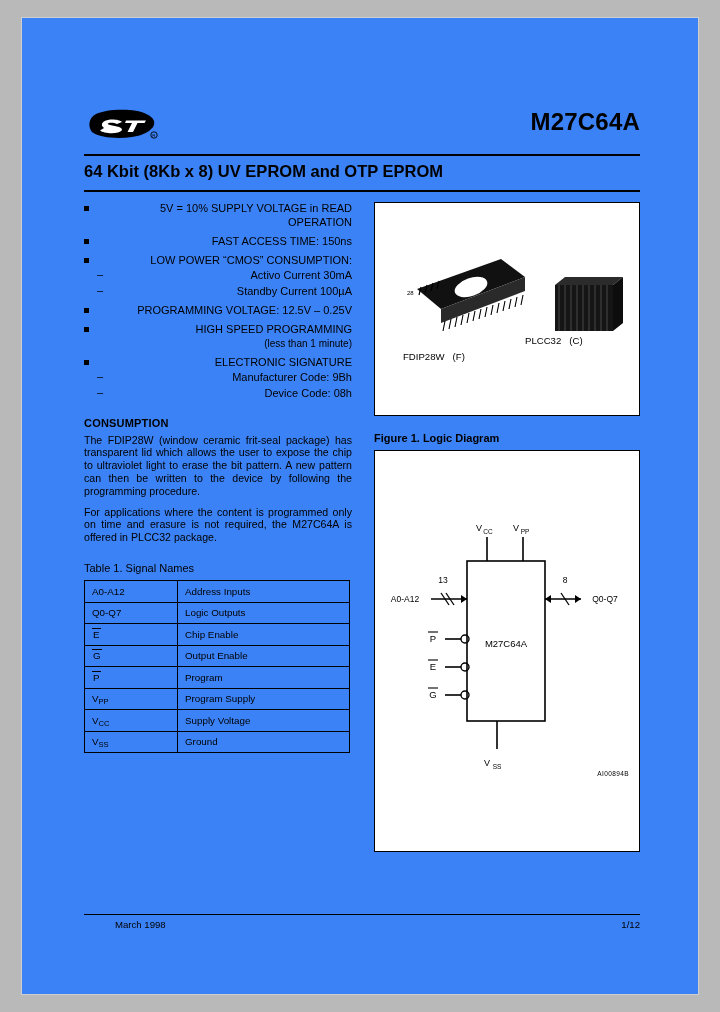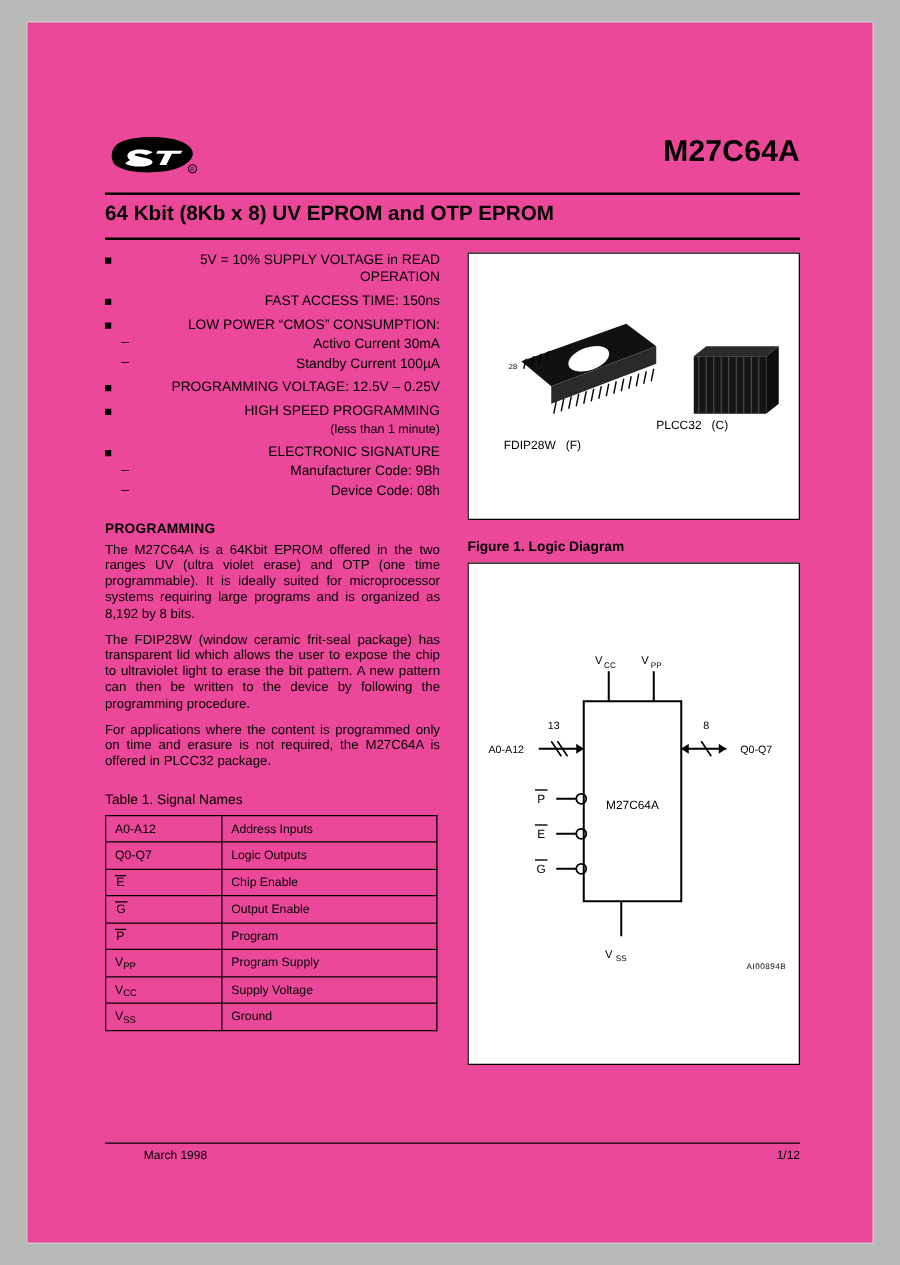--- a/index.html
+++ b/index.html
@@ -6,21 +6,21 @@
   body{
     width:720px;height:1012px;
     background:#b9b9b9;
     font-family:"Liberation Sans", sans-serif;
     -webkit-font-smoothing:antialiased;
   }
   .page{
     position:absolute;
     left:22px;top:18px;
     width:676px;height:976px;
-    background:#ec4899;
+    background:#3b82f6;
     box-shadow:0 0 0 1px #cfcfcf;
   }
   .sheet{
     position:absolute;
     left:62px;top:72px;
     width:556px;height:840px;
   }
 
   
   .hdr{position:relative;height:66px;}
@@ -159,22 +159,21 @@
           <li>
             <span class="sq"></span>
             <span>ELECTRONIC SIGNATURE</span>
             <ul class="sub">
               <li><span class="dash">–</span><span>Manufacturer Code: 9Bh</span></li>
               <li><span class="dash">–</span><span>Device Code: 08h</span></li>
             </ul>
           </li>
         </ul>
 
-        <h2 class="sec">PROGRAMMING</h2>
-        <p class="body">The M27C64A is a 64Kbit EPROM offered in the two ranges UV (ultra violet erase) and OTP (one time programmable). It is ideally suited for microprocessor systems requiring large programs and is organized as 8,192 by 8 bits.</p>
+        <h2 class="sec">CONSUMPTION</h2>
         <p class="body">The FDIP28W (window ceramic frit-seal package) has transparent lid which allows the user to expose the chip to ultraviolet light to erase the bit pattern. A new pattern can then be written to the device by following the programming procedure.</p>
         <p class="body">For applications where the content is programmed only on time and erasure is not required, the M27C64A is offered in PLCC32 package.</p>
 
         <div class="tbl-cap">Table 1.  Signal Names</div>
         <table class="sig">
           <tbody>
               <tr>
             <td class="k"><span>A0-A12</span></td>
             <td>Address Inputs</td>
           </tr>

